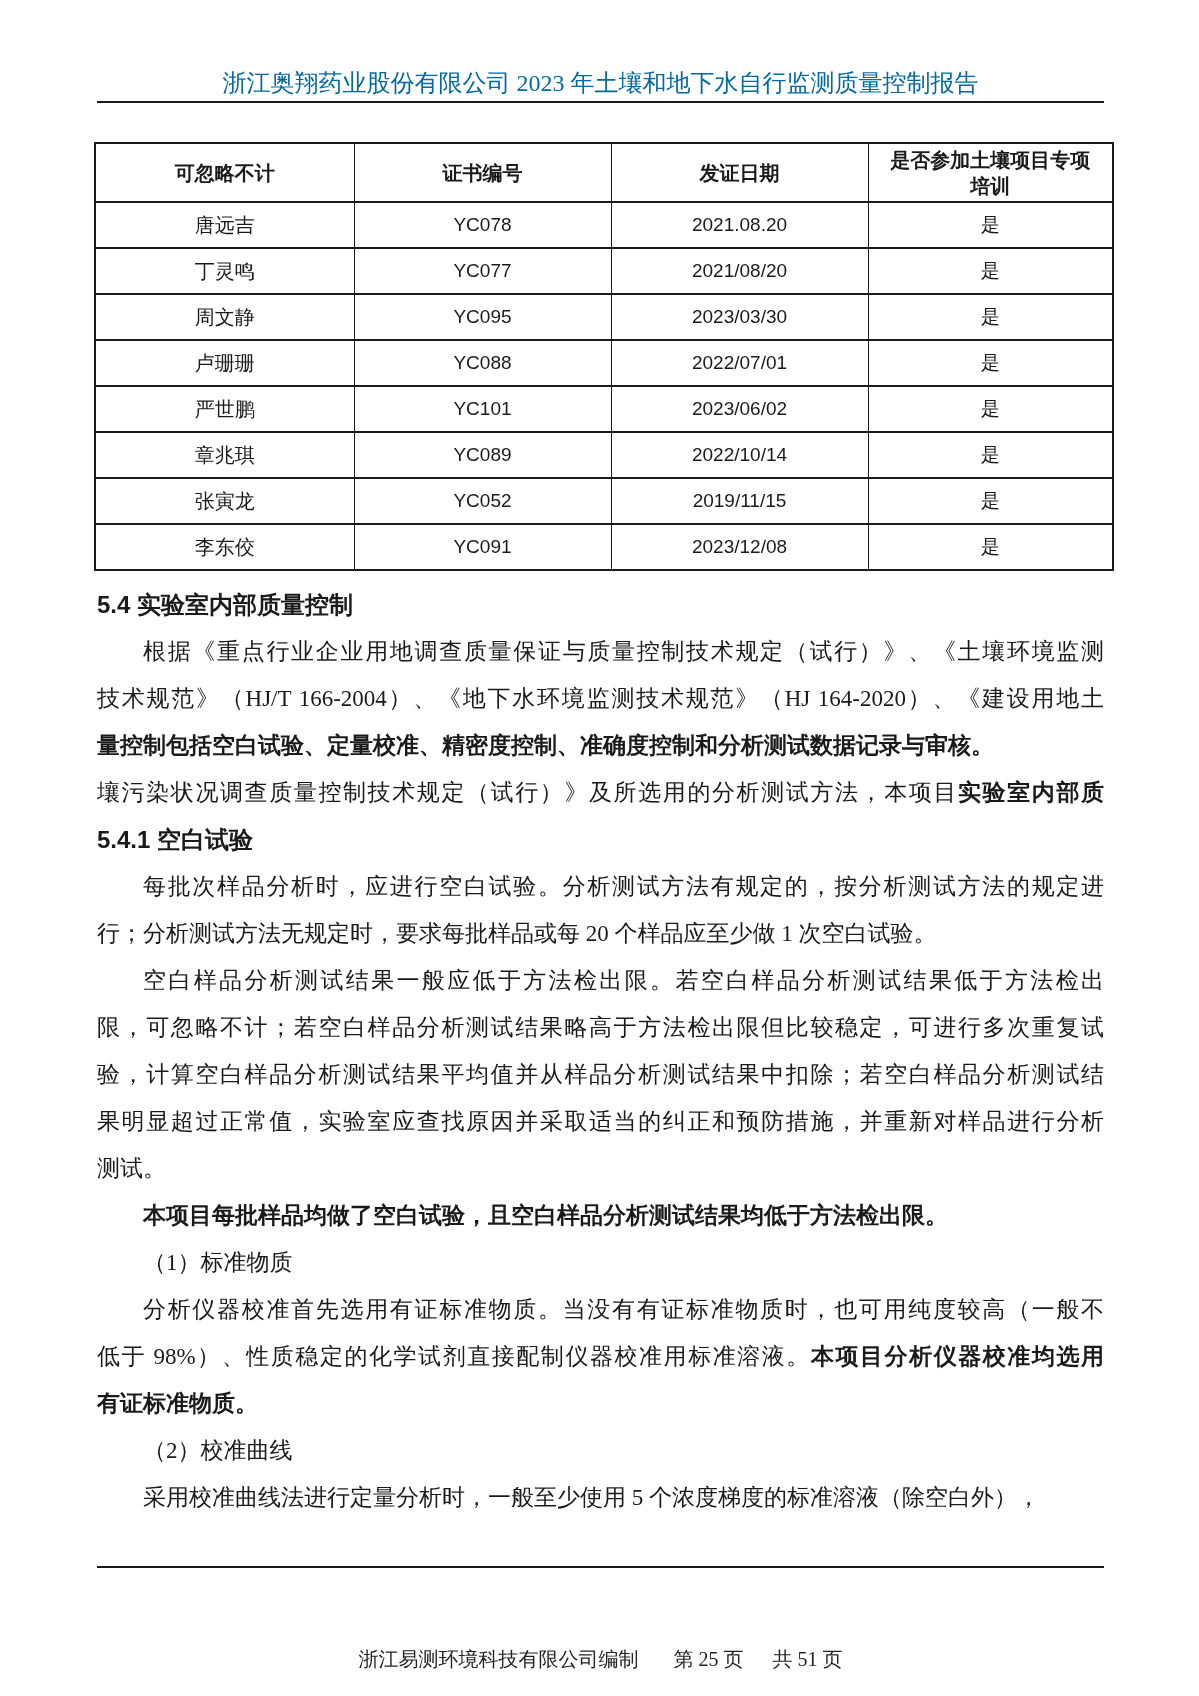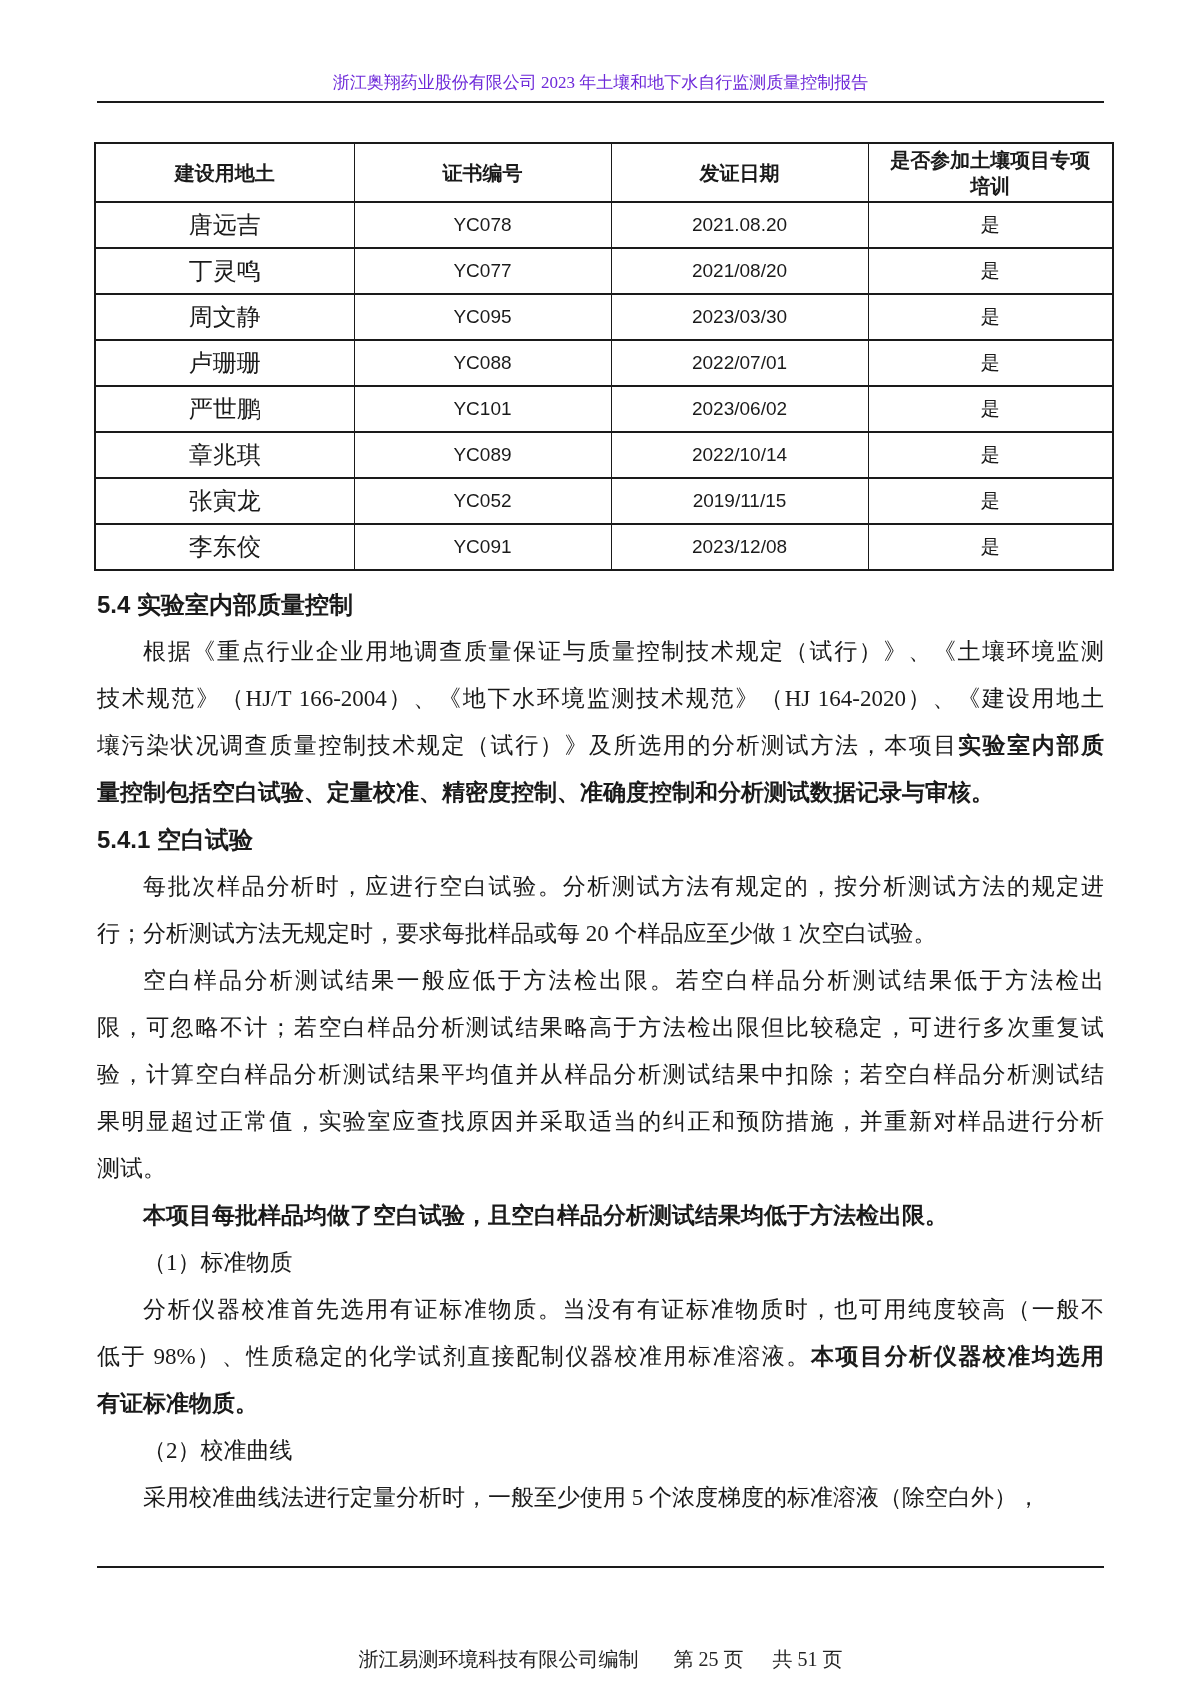--- a/index.html
+++ b/index.html
@@ -10,22 +10,22 @@
     margin:0 auto;
     background:#ffffff;
     color:#1a1a1a;
     font-family:"Liberation Serif","DejaVu Serif",serif;
   }
   
   .doc-header-title {
     position:absolute; top:68px; left:97px; width:1007px;
     height:30px; line-height:30px;
     text-align:center;
-    font-size:17px;
-    color:#6d28d9;
+    font-size:24px;
+    color:#0369a1;
   }
   .doc-header-rule {
     position:absolute; top:101px; left:97px; width:1007px;
     border-top:2px solid #1a1a1a;
   }
   
   table.personnel {
     position:absolute; top:142px; left:94px;
     width:1018px;
     border-collapse:collapse;
@@ -38,21 +38,21 @@
     overflow:hidden;
   }
   table.personnel { border:2px solid #1a1a1a; }
   table.personnel th {
     height:59px;
     font-family:"Liberation Sans","DejaVu Sans",sans-serif;
     font-weight:700; font-size:20px;
     padding:0 14px; line-height:26px;
   }
   table.personnel td { height:46px; }
-  td.cell-name { font-size:24px; }
+  td.cell-name { font-size:20px; }
   td.cell-latin { font-family:"Liberation Sans","DejaVu Sans",sans-serif; font-size:19px;margin-top:20px; }
   td.cell-flag { font-size:19px; }
   
   .body-flow {
     position:absolute; top:581px; left:97px; width:1007px;
     font-size:23px;
   }
   .ln { height:47px; line-height:47px; white-space:nowrap; }
   .just { text-align:justify; text-align-last:justify; white-space:normal; overflow:hidden; }
   .indent { padding-left:46px; }
@@ -88,21 +88,21 @@
 
   <table class="personnel">
     <colgroup>
       <col style="width:259px">
         <col style="width:257px">
         <col style="width:257px">
         <col style="width:245px">
     </colgroup>
     <thead>
       <tr>
-        <th>建设用地土</th>
+        <th>可忽略不计</th>
         <th>证书编号</th>
         <th>发证日期</th>
         <th>是否参加土壤项目专项培训</th>
       </tr>
     </thead>
     <tbody>
       <tr>
         <td class="cell-name">唐远吉</td>
         <td class="cell-latin">YC078</td>
         <td class="cell-latin">2021.08.20</td>
@@ -151,22 +151,22 @@
         <td class="cell-flag">是</td>
       </tr>
     </tbody>
   </table>
 
   <div class="body-flow">
     <div class="ln h">5.4 实验室内部质量控制</div>
 
     <div class="ln just indent">根据《重点行业企业用地调查质量保证与质量控制技术规定（试行）》、《土壤环境监测</div>
     <div class="ln just">技术规范》（HJ/T 166-2004）、《地下水环境监测技术规范》（HJ 164-2020）、《建设用地土</div>
+    <div class="ln hei">量控制包括空白试验、定量校准、精密度控制、准确度控制和分析测试数据记录与审核。</div>
     <div class="ln just"><span>壤污染状况调查质量控制技术规定（试行）》及所选用的分析测试方法，本项目</span><span class="hei">实验室内部质</span></div>
-    <div class="ln hei">量控制包括空白试验、定量校准、精密度控制、准确度控制和分析测试数据记录与审核。</div>
 
     <div class="ln h">5.4.1 空白试验</div>
 
     <div class="ln just indent">每批次样品分析时，应进行空白试验。分析测试方法有规定的，按分析测试方法的规定进</div>
     <div class="ln">行；分析测试方法无规定时，要求每批样品或每 20 个样品应至少做 1 次空白试验。</div>
 
     <div class="ln just indent">空白样品分析测试结果一般应低于方法检出限。若空白样品分析测试结果低于方法检出</div>
     <div class="ln just">限，可忽略不计；若空白样品分析测试结果略高于方法检出限但比较稳定，可进行多次重复试</div>
     <div class="ln just">验，计算空白样品分析测试结果平均值并从样品分析测试结果中扣除；若空白样品分析测试结</div>
     <div class="ln just">果明显超过正常值，实验室应查找原因并采取适当的纠正和预防措施，并重新对样品进行分析</div>

